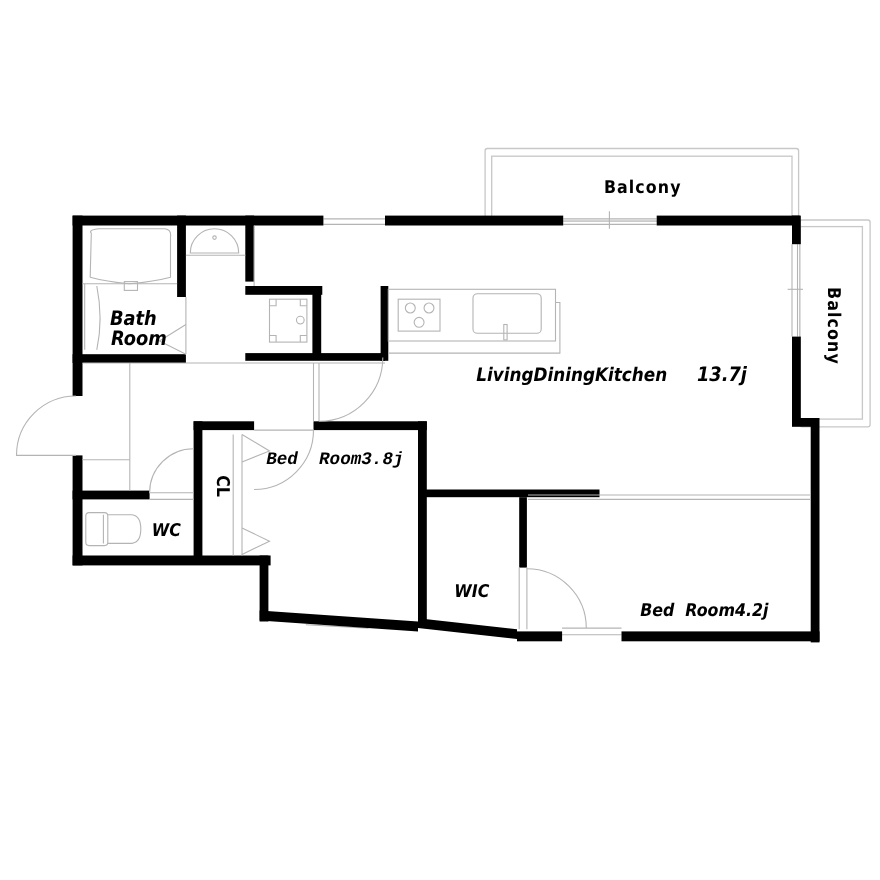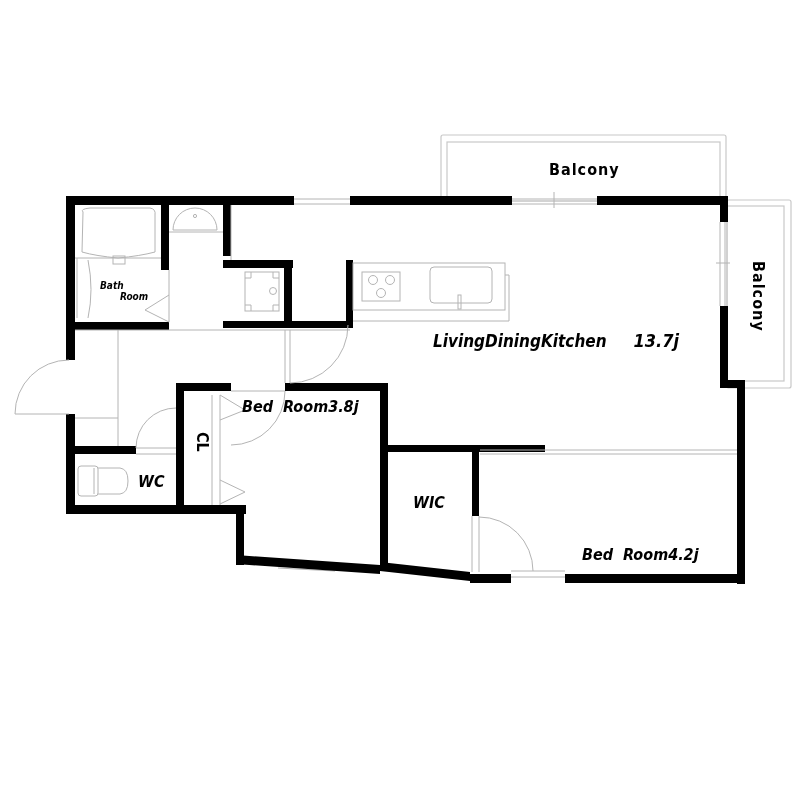--- a/index.html
+++ b/index.html
@@ -1,20 +1,20 @@
 <!DOCTYPE html>
 <html><head>
 <meta charset="utf-8">
 <style>
   html, body { margin: 0; padding: 0; background: #ffffff; }
   body { width: 800px; height: 800px; position: relative; overflow: hidden; font-family: "DejaVu Sans", sans-serif; }
   svg { position: absolute; left: 0; top: 0; }
   .lbl { position: absolute; font-family: "DejaVu Sans Condensed", "DejaVu Sans", sans-serif; font-weight: bold; font-style: italic; color: #000; white-space: nowrap; line-height: 1; }
   .lbl.upright { font-style: normal; }
-  .lbl.small { font-size: 10px; }
+  .lbl.small { font-size: 18px; }
   .lbl.med { font-size: 16px; }
   .lbl.big { font-size: 17px; }
   .vert { transform-origin: left top; transform: rotate(90deg); }
 </style>
 </head>
 <body>
 
 <svg width="800" height="800" viewBox="0 0 800 800">
 
   <g fill="none" stroke="#c8c8c8" stroke-width="1.2">
@@ -160,36 +160,36 @@
 
   <g stroke="#b4b4b4" stroke-width="1" fill="none">
     <rect x="78" y="466" width="20" height="30" rx="3"></rect>
     <path d="M 98 468 L 120 468 Q 128 469 128 481 Q 128 493 120 494 L 98 494"></path>
     <line x1="94" y1="468" x2="94" y2="494"></line>
   </g>
 </svg>
 
 <div class="lbl small" style="left:100px;top:281px;">
   <div>Bath</div>
-  <div style="margin-left:20px;margin-top:1px;text-align:right;">Room</div>
+  <div style="margin-left:1px;margin-top:1px;text-align:right;">Room</div>
 </div>
 
 <div class="lbl big" style="left:433px;top:332px;">
   <span>LivingDiningKitchen</span><span style="font-size:18px;margin-left:27px;">13.7j</span>
 </div>
 
-<div class="lbl med" style="left:242px;top:399px;">
+<div class="lbl med" style="left:242px;top:410px;font-family:Liberation Mono, monospace;">
   <span style="white-space:pre;">Bed  Room</span><span>3.8j</span>
 </div>
 
 <div class="lbl med" style="left:582px;top:547px;">
   <span style="white-space:pre;">Bed  Room</span><span>4.2j</span>
 </div>
 
 <div class="lbl med" style="left:138px;top:474px;">WC</div>
 
-<div class="lbl med" style="left:413px;top:495px;font-style:italic;">WIC</div>
+<div class="lbl med" style="left:413px;top:530px;font-style:italic;">WIC</div>
 
 <div class="lbl med upright vert" style="left:210px;top:432px;">CL</div>
 
 <div class="lbl med upright" style="left:549px;top:162px;letter-spacing:1px;">Balcony</div>
 
 <div class="lbl med upright vert" style="left:766px;top:261px;letter-spacing:1px;">Balcony</div>
 
 </body></html>

